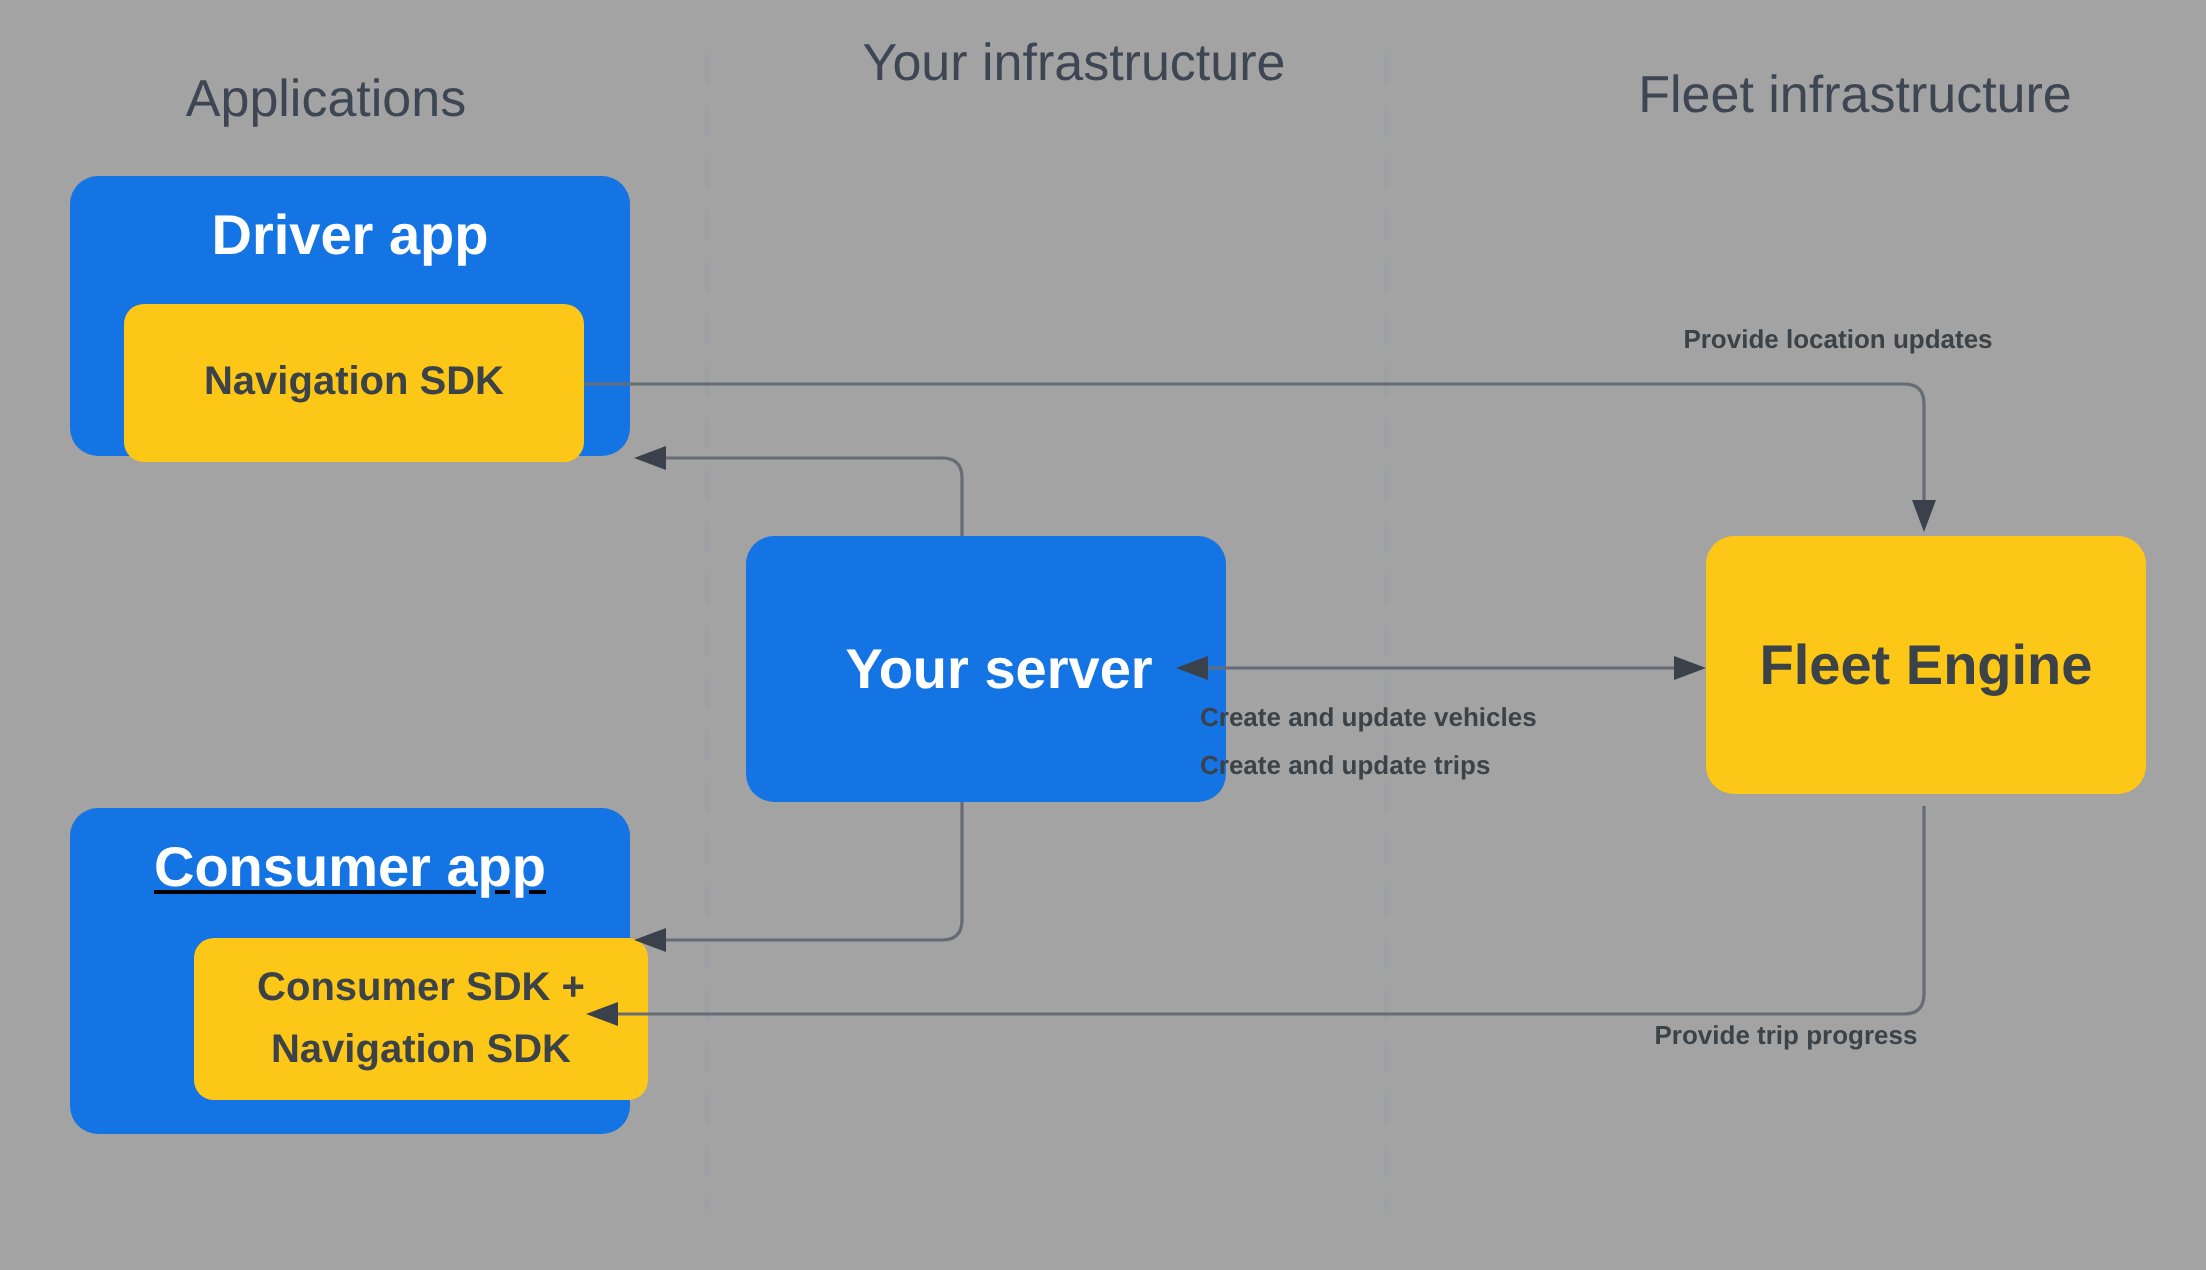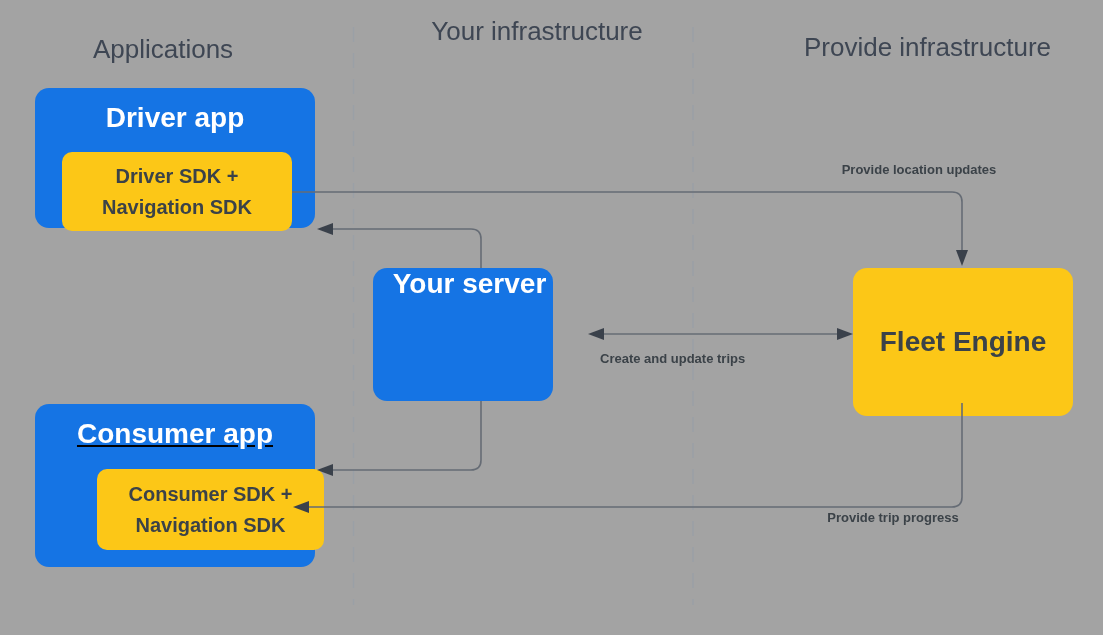--- a/index.html
+++ b/index.html
@@ -23,47 +23,46 @@
   .node-title{text-align:center;font-size:28px;font-weight:bold;color:var(--white-text);}
   .app-title{margin-top:14px;}
   .sdk-box{position:absolute;background:var(--yellow);border-radius:10px;
     display:flex;flex-direction:column;justify-content:center;}
   .sdk-line{text-align:center;font-size:20px;font-weight:bold;color:var(--dark-text);line-height:31px;}
 
   #driver-app{left:35px;top:88px;width:280px;height:140px;}
   #driver-sdk{left:27px;top:64px;width:230px;height:79px;}
   #consumer-app{left:35px;top:404px;width:280px;height:163px;text-decoration:underline;}
   #consumer-sdk{left:30px;top:65px;width:227px;height:81px;margin-left:32px;}
-  #your-server{left:373px;top:268px;width:180px;height:133px;display:flex;align-items:flex-start;justify-content:center;padding-left:13px;}
-  #fleet-engine{left:853px;top:268px;width:220px;height:148px;display:flex;align-items:center;justify-content:center;}
+  #your-server{left:373px;top:268px;width:240px;height:133px;display:flex;align-items:center;justify-content:center;padding-left:13px;}
+  #fleet-engine{left:853px;top:268px;width:220px;height:129px;display:flex;align-items:center;justify-content:center;}
   #fleet-engine .node-title{color:var(--dark-text);}
 
   svg.overlay{position:absolute;left:0;top:0;z-index:5;pointer-events:none;}
   .edge{fill:none;stroke:var(--line);stroke-width:1.6px;}
   .divider{stroke:var(--dashed-line);stroke-width:1.5px;stroke-dasharray:15 11;}
   .head{fill:var(--arrowhead);stroke:none;}
 
   .edge-label{position:absolute;z-index:6;font-size:13px;font-weight:bold;color:var(--dark-text);}
   #lbl-location{left:808px;top:162px;width:222px;text-align:center;}
   #lbl-create{left:600px;top:347px;line-height:24px;text-align:left;}
   #lbl-progress{left:798px;top:510px;width:190px;text-align:center;}
 </style>
 </head>
 <body>
 
 <div class="canvas">
 
   <div class="col-header" id="hdr-apps">Applications</div>
   <div class="col-header" id="hdr-your">Your infrastructure</div>
-  <div class="col-header" id="hdr-google">Provide infrastructure</div>
+  <div class="col-header" id="hdr-google">Fleet infrastructure</div>
 
   <div class="node blue-node" id="driver-app">
     <div class="node-title app-title">Driver app</div>
     <div class="sdk-box" id="driver-sdk">
-      <div class="sdk-line">Driver SDK +</div>
       <div class="sdk-line">Navigation SDK</div>
     </div>
   </div>
 
   <div class="node blue-node" id="consumer-app">
     <div class="node-title app-title">Consumer app</div>
     <div class="sdk-box" id="consumer-sdk">
       <div class="sdk-line">Consumer SDK +</div>
       <div class="sdk-line">Navigation SDK</div>
     </div>
@@ -94,17 +93,18 @@
     <line class="edge" x1="602" y1="334" x2="839" y2="334"></line>
     <polygon class="head" points="588,334 604,328 604,340"></polygon>
     <polygon class="head" points="853,334 837,328 837,340"></polygon>
 
     <path class="edge" d="M 962 403 V 497 Q 962 507 952 507 H 309"></path>
     <polygon class="head" points="293,507 309,501 309,513"></polygon>
   </svg>
 
   <div class="edge-label" id="lbl-location">Provide location updates</div>
   <div class="edge-label" id="lbl-create">
+    <div>Create and update vehicles</div>
     <div>Create and update trips</div>
   </div>
   <div class="edge-label" id="lbl-progress">Provide trip progress</div>
 
 </div>
 
 </body></html>

